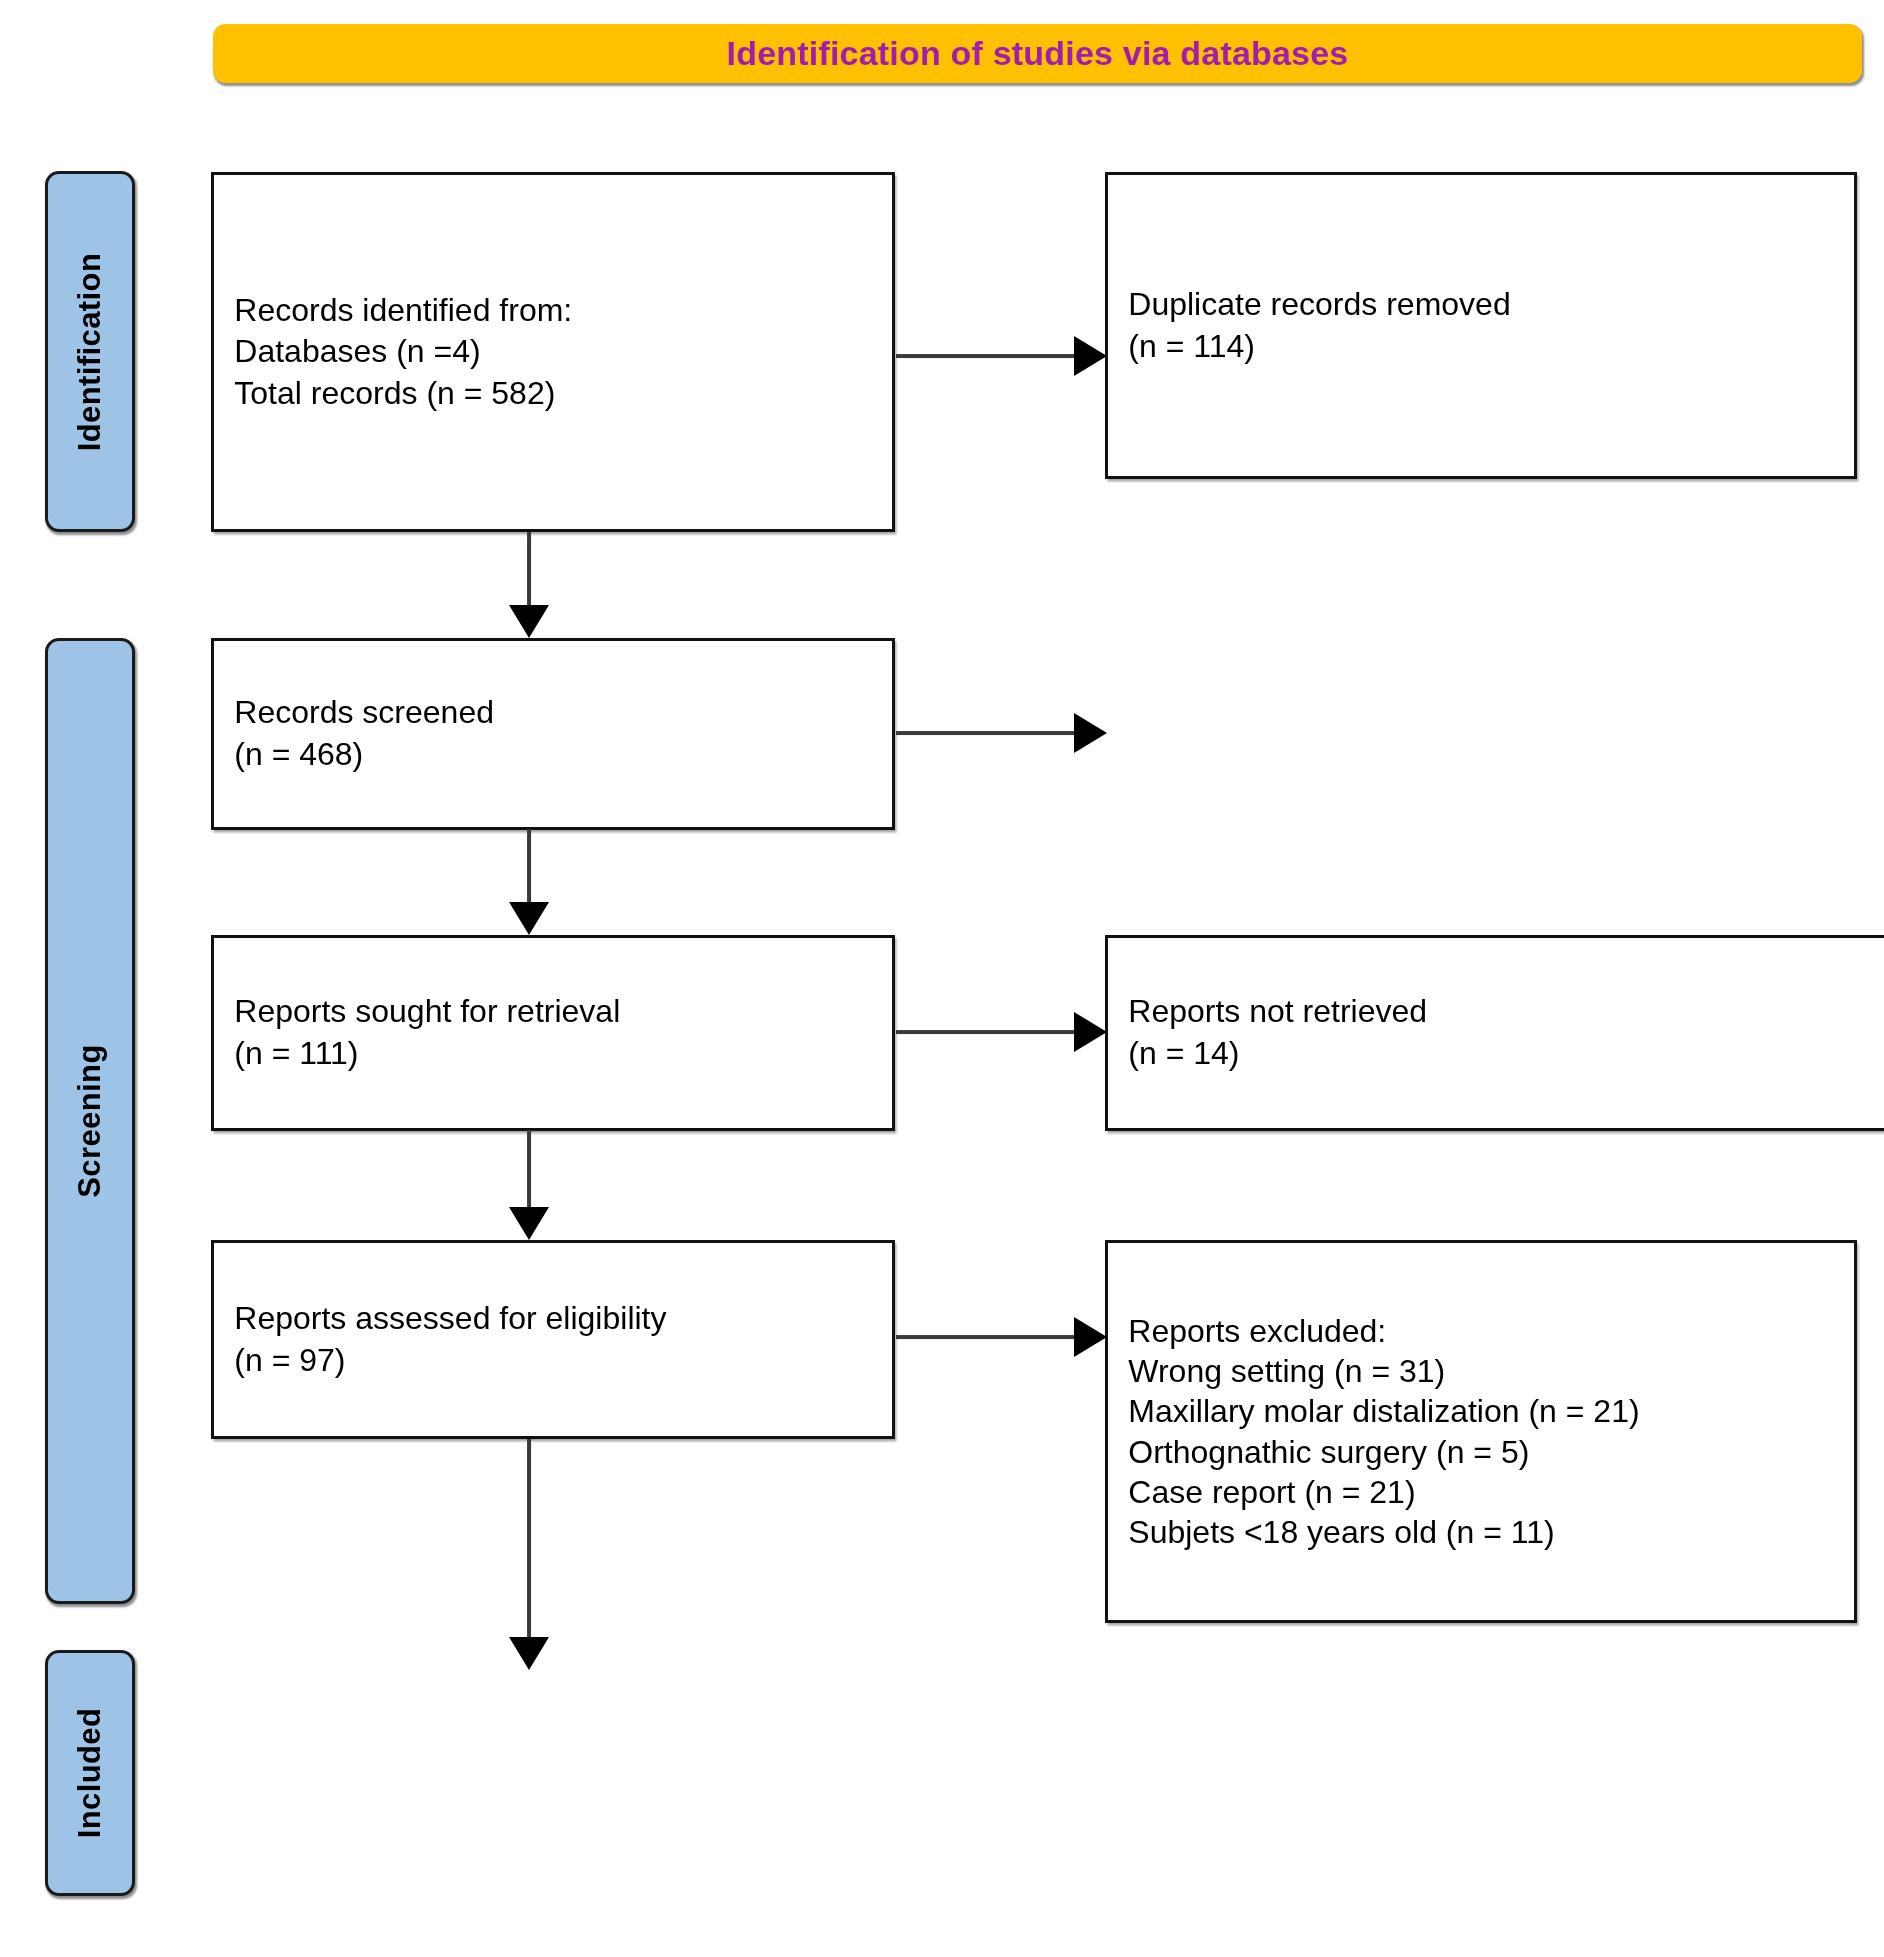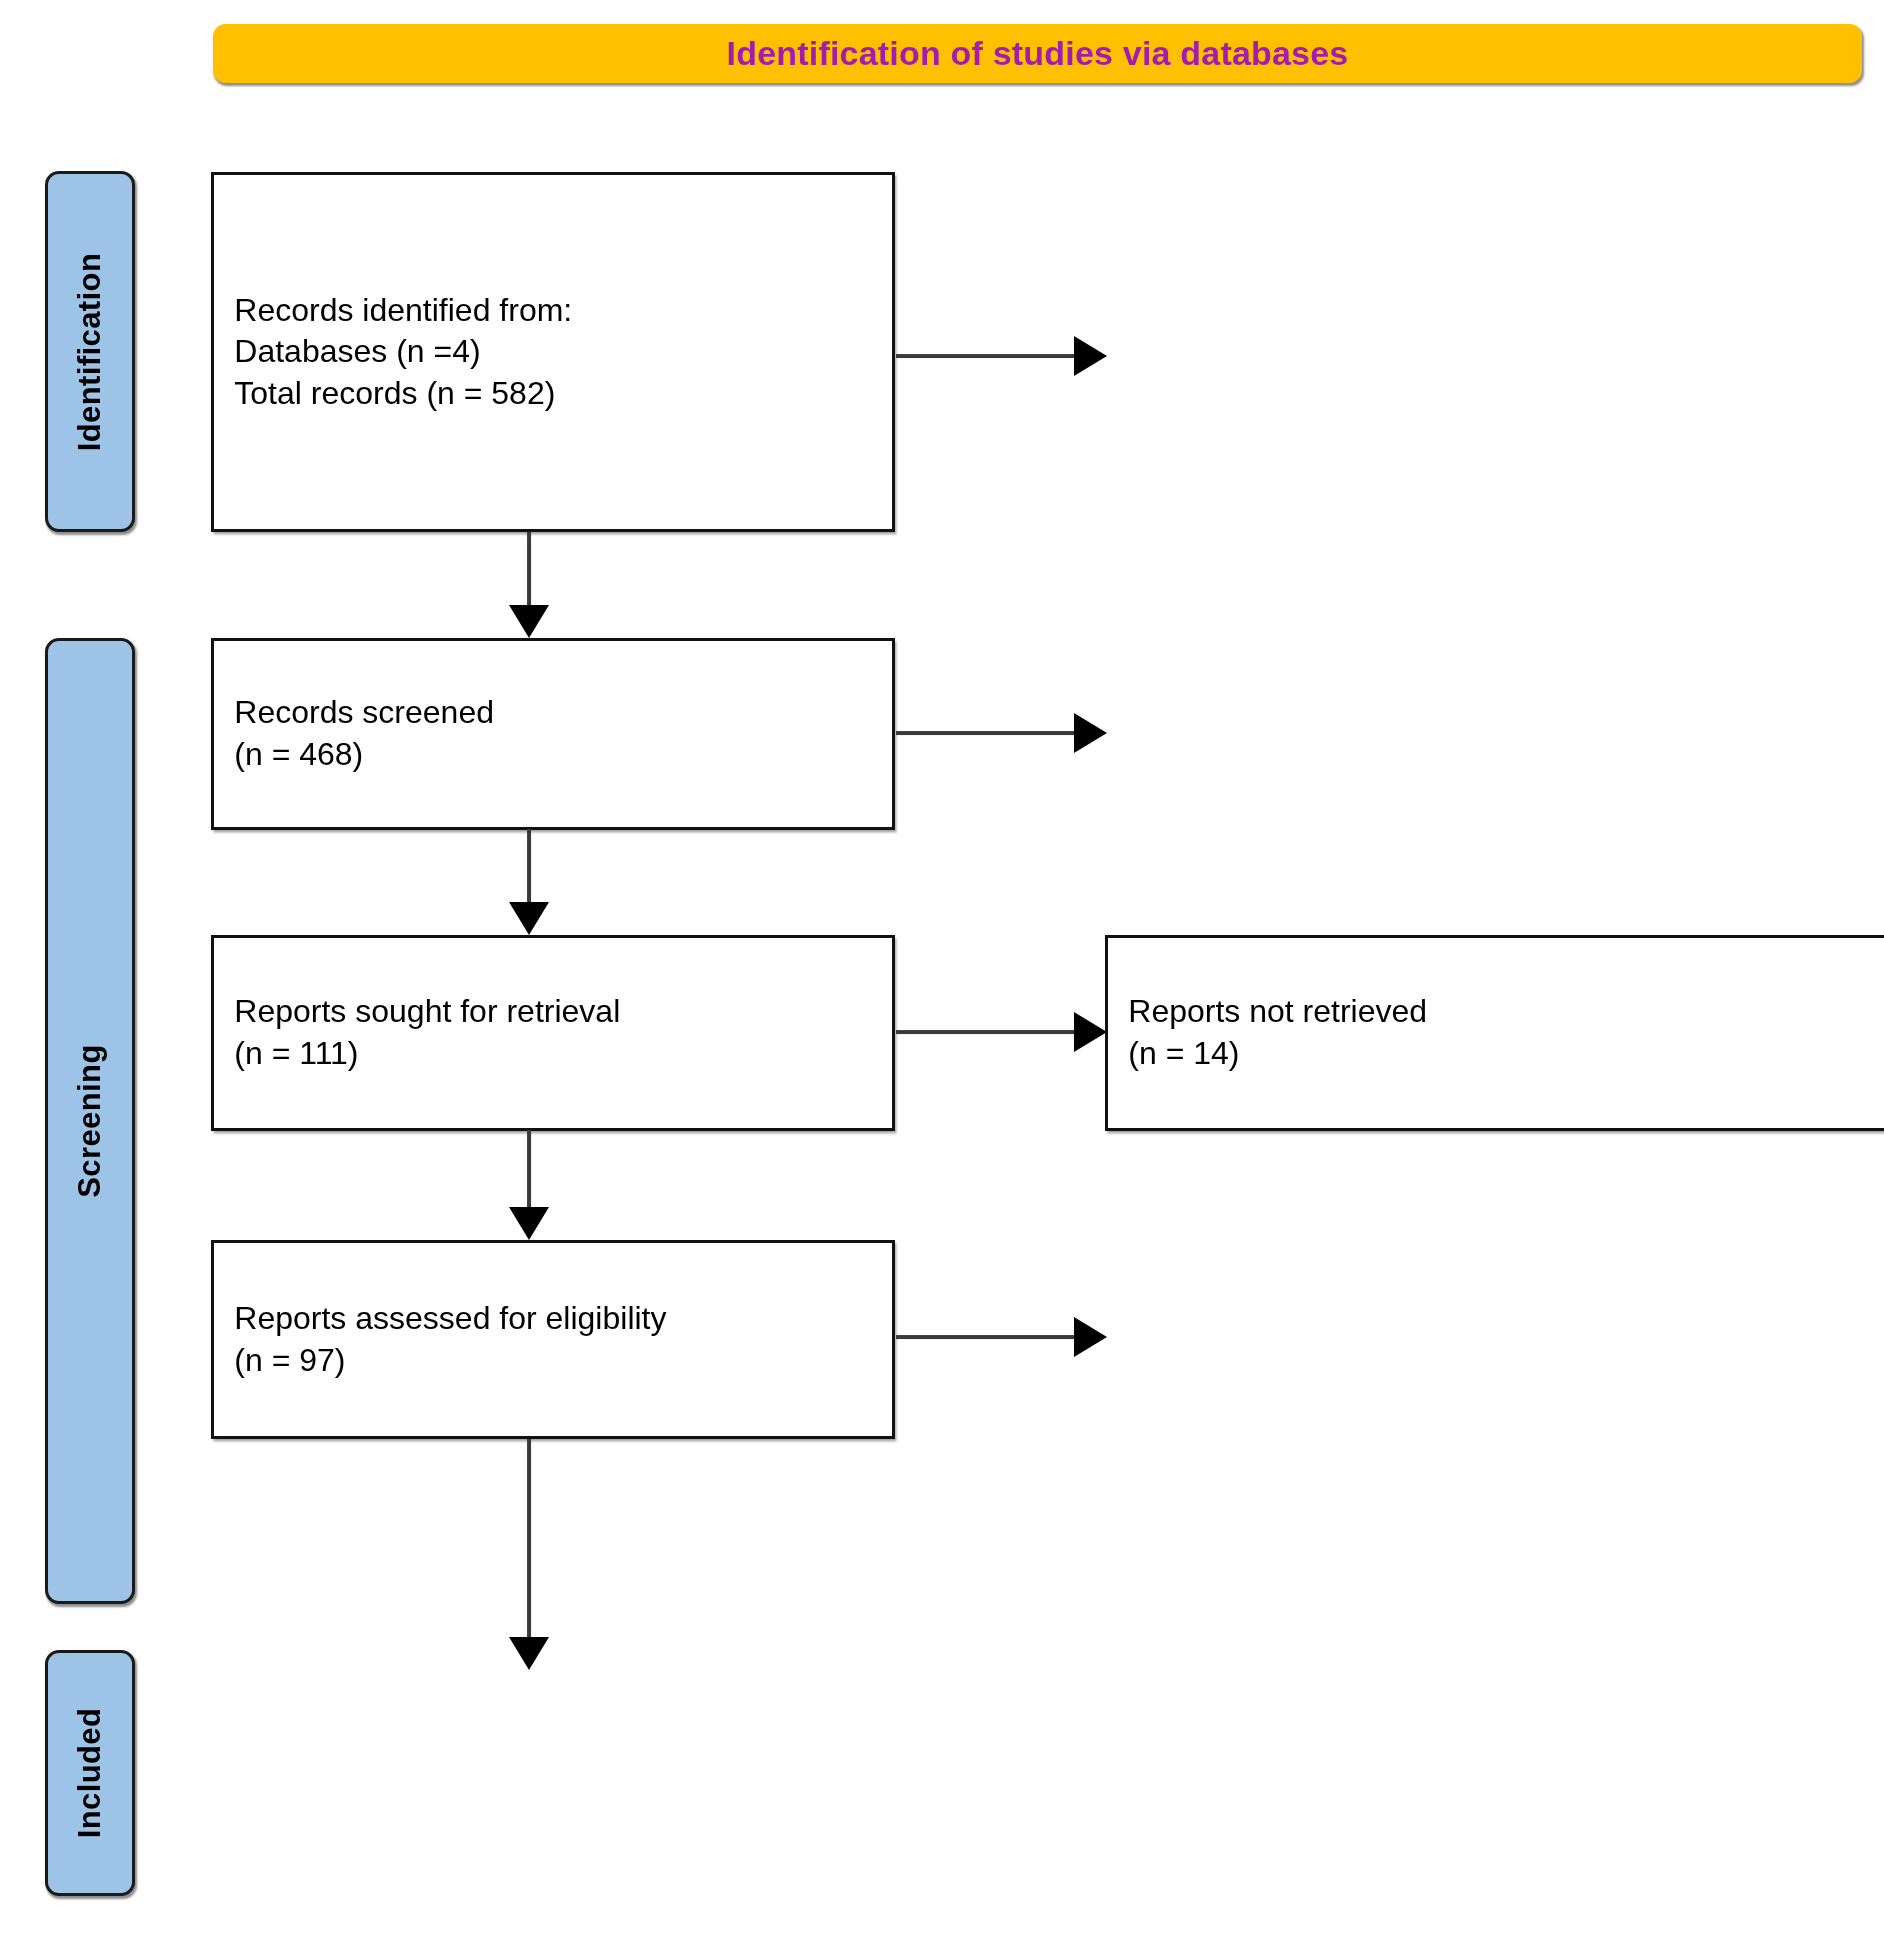--- a/index.html
+++ b/index.html
@@ -160,24 +160,36 @@
   </div>
   <div class="fbox" id="box-sought">
     <div class="txt">Reports sought for retrieval
 (n = 111)</div>
   </div>
   <div class="fbox" id="box-assessed">
     <div class="txt">Reports assessed for eligibility
 (n = 97)</div>
   </div>
 
+  <div class="fbox" id="box-duplicates">
+    <div class="txt">Duplicate records removed
+(n = 114)</div>
+  </div>
   <div class="fbox" id="box-notretrieved">
     <div class="txt">Reports not retrieved
 (n = 14)</div>
   </div>
+  <div class="fbox list" id="box-reportsexcl">
+    <div class="txt">Reports excluded:
+Wrong setting (n = 31)
+Maxillary  molar distalization (n = 21)
+Orthognathic surgery (n = 5)
+Case report (n = 21)
+Subjets &lt;18 years old (n = 11)</div>
+  </div>
 
   <div class="arrow" id="arrow-h-1">
     <div class="shaft-h" style="width:180px"></div>
     <div class="head-h"></div>
   </div>
   <div class="arrow" id="arrow-h-2">
     <div class="shaft-h" style="width:180px"></div>
     <div class="head-h"></div>
   </div>
   <div class="arrow" id="arrow-h-3">

